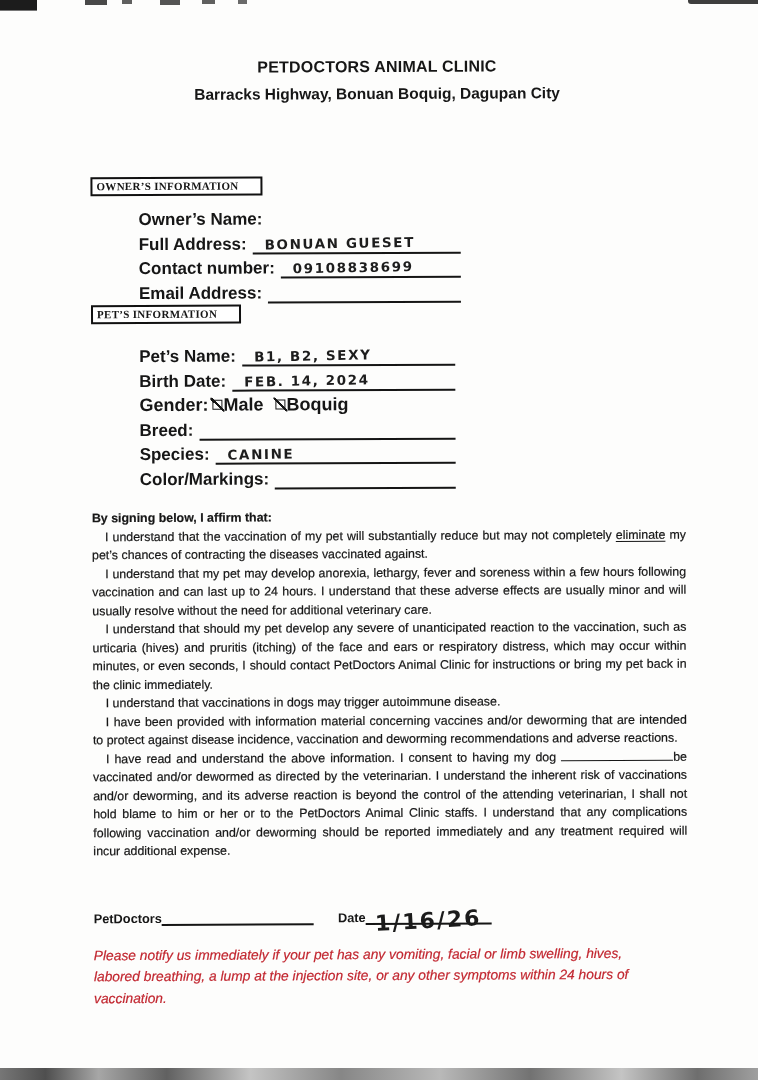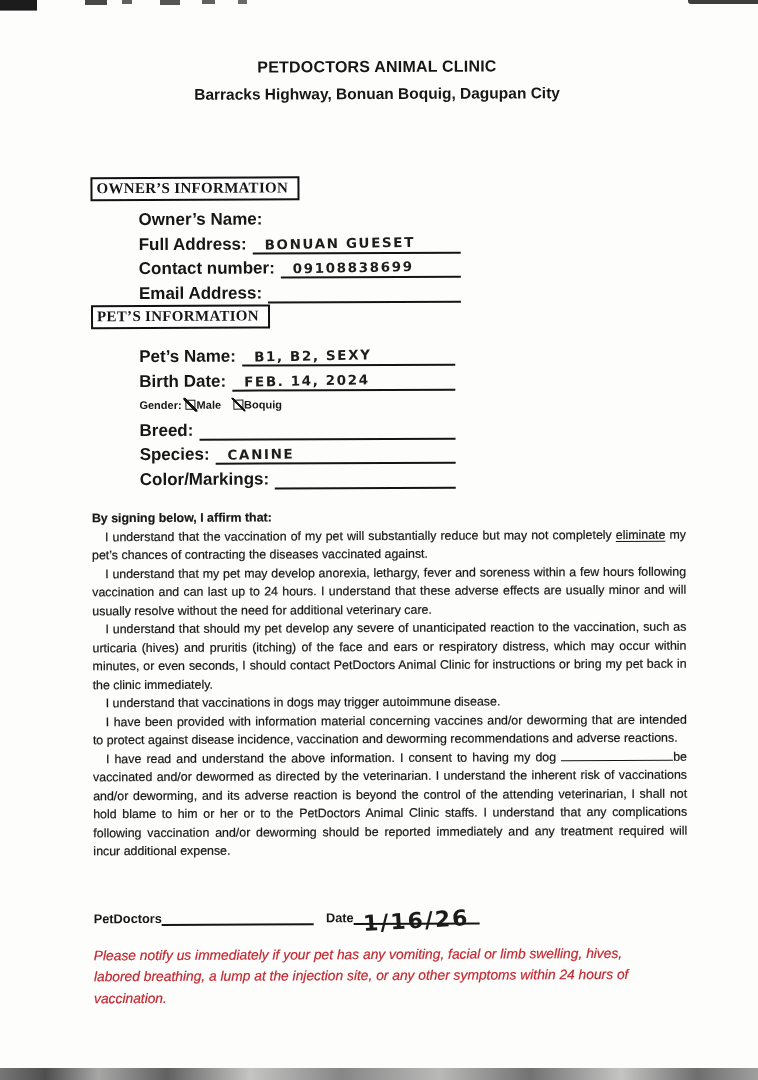--- a/index.html
+++ b/index.html
@@ -33,43 +33,43 @@
   }
 
   
   .header { position:absolute; top:58px; left:0; right:0; text-align:center; }
   .clinic-name { font-size:16px; font-weight:bold; letter-spacing:.2px; }
   .clinic-address { font-size:15.5px; font-weight:bold; margin-top:9px; }
 
   
   .section-title {
     position:absolute; left:92px; display:inline-block;
-    border:2px solid #111; padding:1px 9px 2px 4px;
+    border:2px solid #111; padding:1px 22px 2px 4px;
     font-family:"Liberation Serif", serif; font-weight:bold;
-    font-size:15px; letter-spacing:.3px; background:#fff;
+    font-size:11px; letter-spacing:.3px; background:#fff;
   }
   .owner-title { top:176px; }
   .pet-title   { top:304px; }
 
   
   .fields { position:absolute; left:140px; }
   .owner-fields { top:207px; width:322px; }
   .pet-fields   { top:344px; width:316px; }
   .frow { display:flex; align-items:flex-end; height:22px; margin-bottom:2.5px; }
   .flabel { font-size:17px; font-weight:bold; white-space:nowrap; padding-right:6px; line-height:1.1; }
   .fline { flex:1; border-bottom:2px solid #151515; height:20px; position:relative; }
   .hw {
     position:absolute; left:12px; bottom:0; white-space:nowrap;
     font-family:"DejaVu Sans", sans-serif;
     font-size:13.5px; font-weight:bold; letter-spacing:1.6px;
     color:#1d1d1d; transform:rotate(-0.8deg); transform-origin:left bottom;
   }
   
   .gender-row { display:flex; align-items:center; height:22px; margin-bottom:2.5px; }
-  .gword { font-size:11px; font-weight:bold; margin-right:8px; }
+  .gword { font-size:18px; font-weight:bold; margin-right:8px; }
   .cb {
     width:10px; height:10px; border:1.5px solid #161616; position:relative;
     display:inline-block; margin:0 1px 0 4px; flex:none;
   }
   .cb::after {
     content:""; position:absolute; left:-3px; top:-3px; width:14px; height:14px;
     background:linear-gradient(to top right, transparent 44%, #161616 44%, #161616 56%, transparent 56%);
   }
 
   
@@ -83,21 +83,21 @@
   .uword { text-decoration:underline; text-underline-offset:2px; }
   .inline-blank {
     display:inline-block; width:112px; height:12px;
     border-bottom:1.5px solid #161616; vertical-align:baseline;
   }
 
   
   .signature-row { position:absolute; top:897px; left:92px; display:flex; align-items:flex-end; height:28px; }
   .sig-label, .date-label { font-size:12.8px; font-weight:bold; white-space:nowrap; }
   .sig-line  { width:152px; border-bottom:2px solid #151515; height:18px; position:relative; }
-  .date-label { margin-left:12px; }
+  .date-label { margin-left:24px; }
   .date-line { width:126px; border-bottom:2px solid #151515; height:18px; position:relative; }
   .date-hw {
     position:absolute; left:10px; bottom:-13px; white-space:nowrap;
     font-family:"DejaVu Sans", sans-serif;
     font-size:22px; font-weight:bold; letter-spacing:2px;
     color:#1b1b1b; transform:rotate(-3deg); transform-origin:left bottom;
   }
 
   
   .notice {

